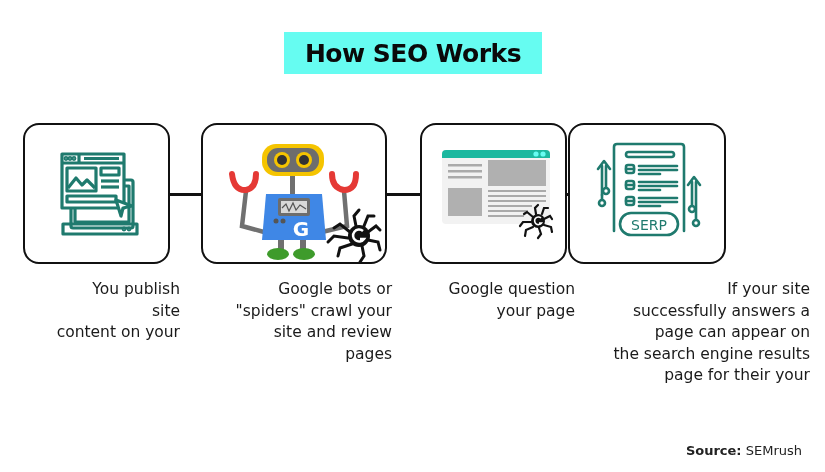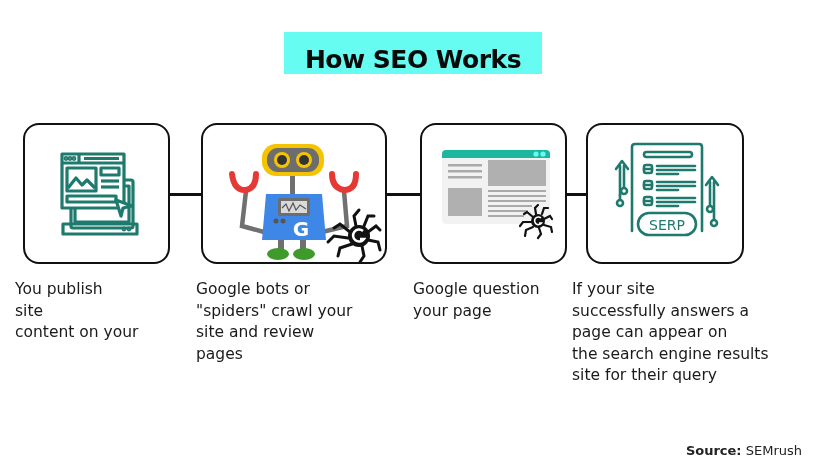--- a/index.html
+++ b/index.html
@@ -1,33 +1,33 @@
 <!DOCTYPE html>
 <html><head>
   <meta charset="utf-8">
   <style>
     * { box-sizing: border-box; margin: 0; padding: 0; }
     html, body { width: 825px; height: 472px; background: #ffffff; overflow: hidden; }
     body { position: relative; font-family: "DejaVu Sans", "Liberation Sans", sans-serif; color: #1a1a1a; }
 
     .title-wrap {
       position: absolute; left: 284px; top: 32px; width: 258px; height: 42px;
-      background: #66fcf1; display: flex; align-items: flex-end; justify-content: center;
+      background: #66fcf1; display: flex; align-items: center; justify-content: center;
     }
     .title { font-family: "DejaVu Sans", sans-serif; font-weight: bold; font-size: 25px; color: #0a0a0a; letter-spacing: -0.5px; }
 
     .box {
       position: absolute; top: 123px; height: 141px;
       border: 2.5px solid #111; border-radius: 16px; background: #fff;
       display: flex; align-items: center; justify-content: center;
     }
     .connector { position: absolute; top: 193px; height: 2.5px; background: #111; }
 
     .caption {
-      position: absolute; top: 279px; text-align: left;
+      position: absolute; top: 279px; text-align: right;
       font-family: "DejaVu Sans", sans-serif; font-size: 15.5px; line-height: 21.5px; color: #1a1a1a;
     }
 
     .source {
       position: absolute; right: 23px; top: 443px; font-size: 13px; color: #222;
       font-family: "DejaVu Sans", sans-serif;
     }
     .source b { font-weight: bold; }
   </style>
 </head>
@@ -144,21 +144,21 @@
       <path d="M108 70 L110 64 L114 64"></path>
       <path d="M110 75 L116 72 L118 75"></path>
       <path d="M110 81 L117 83 L118 88"></path>
       <path d="M105 84 L107 90 L104 94"></path>
     </g>
     <circle cx="104" cy="77" r="7" fill="#111"></circle>
     <path d="M107 74 A3.8 3.8 0 1 0 107.5 79 L105 79" stroke="#fff" stroke-width="1.6" fill="none"></path>
   </svg>
 </div>
 
-<div class="box" style="left:586px;width:158px;">
+<div class="box" style="left:568px;width:158px;">
   <svg width="130" height="110" viewBox="0 0 130 110" fill="none" stroke="#1f7a6e" stroke-width="2.6" stroke-linecap="round" stroke-linejoin="round">
 
     <path d="M32 92 V8 Q32 5 35 5 H99 Q102 5 102 8 V92"></path>
     <rect x="44" y="13" width="48" height="5" rx="2.5"></rect>
 
     <rect x="44" y="26" width="8" height="8" rx="2"></rect>
     <line x1="44" y1="30" x2="52" y2="30"></line>
     <line x1="57" y1="27" x2="95" y2="27"></line>
     <line x1="57" y1="31" x2="95" y2="31"></line>
     <line x1="57" y1="35" x2="78" y2="35"></line>
@@ -204,19 +204,19 @@
 </div>
 <div class="caption" style="left:413px;width:162px;">
   <div>Google question</div>
   <div>your page</div>
 </div>
 <div class="caption" style="left:572px;width:238px;">
   <div>If your site</div>
   <div>successfully answers a</div>
   <div>page can appear on</div>
   <div>the search engine results</div>
-  <div>site for their query</div>
+  <div>page for their your</div>
 </div>
 
 <div class="source">
   <b>Source:</b>
   <span>SEMrush</span>
 </div>
 
 </body></html>

